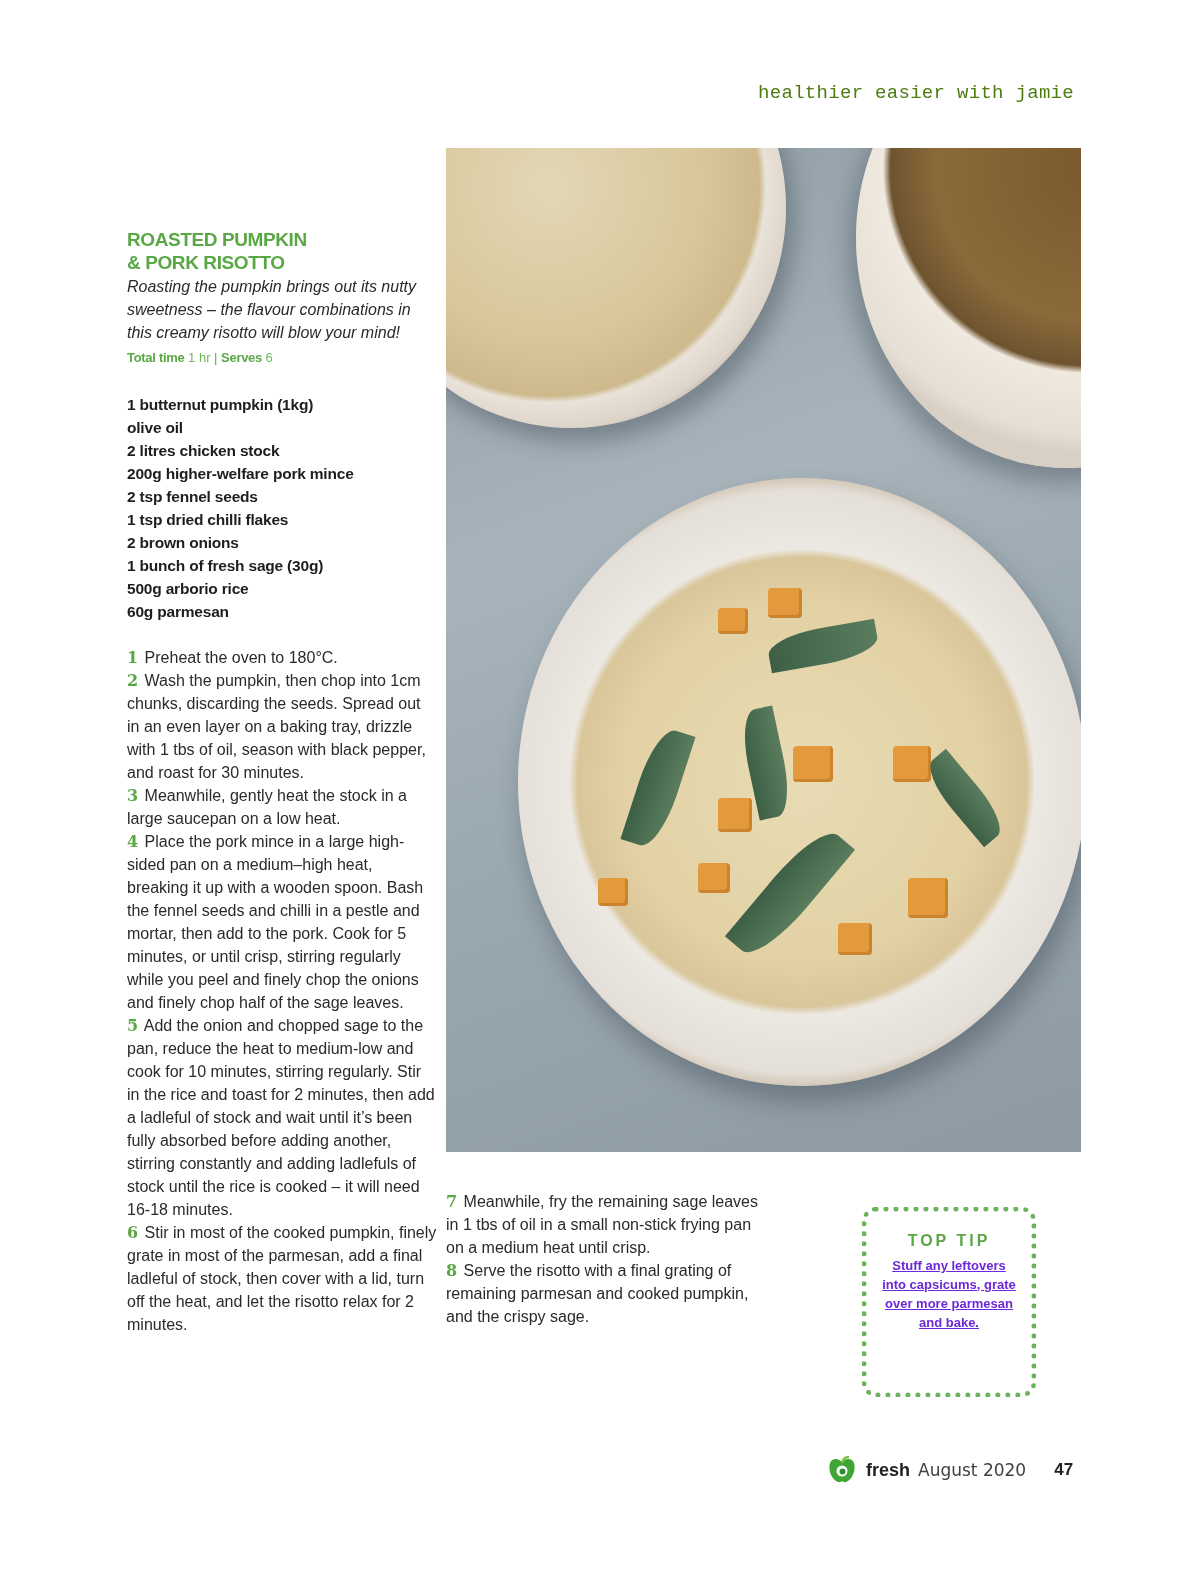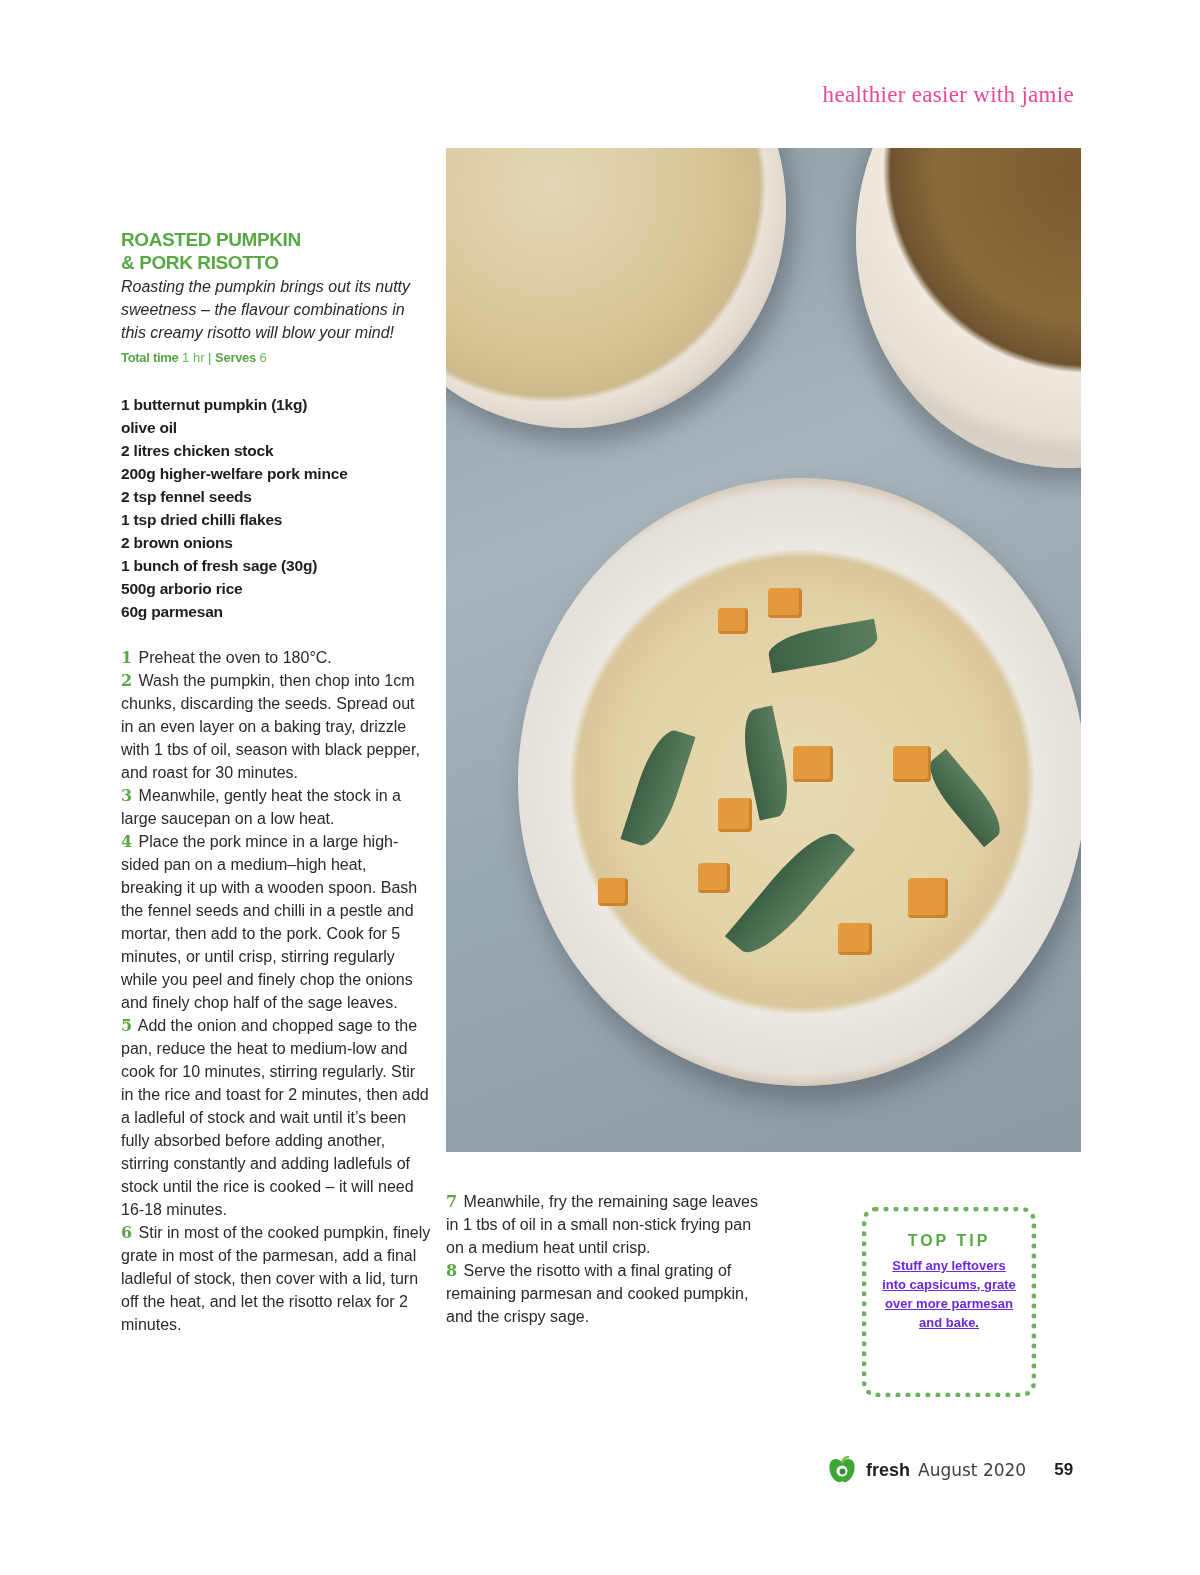--- a/index.html
+++ b/index.html
@@ -1,26 +1,26 @@
 <!DOCTYPE html>
 <html><head>
   <meta charset="utf-8">
   <style>
     * { box-sizing: border-box; margin: 0; padding: 0; }
     html, body { width: 1200px; height: 1575px; background: #ffffff; }
     body { position: relative; font-family: "DejaVu Sans", sans-serif; color: #2a2a2a; overflow: hidden; }
 
     .running-head {
       position: absolute; top: 82px; right: 126px;
-      font-size: 23px; letter-spacing: 0.3px; color: #ec4899;
-      font-family: Liberation Serif, serif;
+      font-size: 19px; letter-spacing: 0.3px; color: #4d7c0f;
+      font-family: Liberation Mono, monospace;
     }
 
     
-    .left-col { position: absolute; left: 121px; top: 228px; width: 310px; }
+    .left-col { position: absolute; left: 127px; top: 228px; width: 310px; }
     .title {
       color: #5aa845; font-weight: bold; font-size: 19px; line-height: 23px;
       letter-spacing: -0.4px; font-family: "Liberation Sans", sans-serif;
     }
     .intro { font-size: 16px; line-height: 23px; margin-top: 1px; color: #2a2a2a; font-family: "Liberation Sans", sans-serif; font-style: italic; }
     .meta { font-size: 13px; line-height: 22px; margin-top: 3px; font-family: "Liberation Sans", sans-serif; }
     .meta .lbl { color: #5aa845; font-weight: bold; letter-spacing: -0.3px; }
     .meta .val { color: #6fb85e; }
     .meta .sep { color: #5aa845; }
 
@@ -153,14 +153,14 @@
 
 <div class="footer">
   <svg class="logo-icon" viewBox="0 0 32 28">
     <path d="M16 6 C 12 2, 6 2, 4 7 C 2 13, 5 22, 10 25 C 13 27, 15 26, 16 25 C 17 26, 19 27, 22 25 C 27 22, 30 13, 28 7 C 26 2, 20 2, 16 6 Z" fill="#3fa535"></path>
     <path d="M16 7 C 17 3, 20 1, 23 1" stroke="#7cc242" stroke-width="2.5" fill="none"></path>
     <circle cx="16" cy="15" r="5.5" fill="#ffffff"></circle>
     <circle cx="16.5" cy="15.5" r="3" fill="#2e8b2e"></circle>
   </svg>
   <span class="brand">fresh</span>
   <span class="issue">August 2020</span>
-  <span class="page-num">59</span>
+  <span class="page-num">47</span>
 </div>
 
 </body></html>

